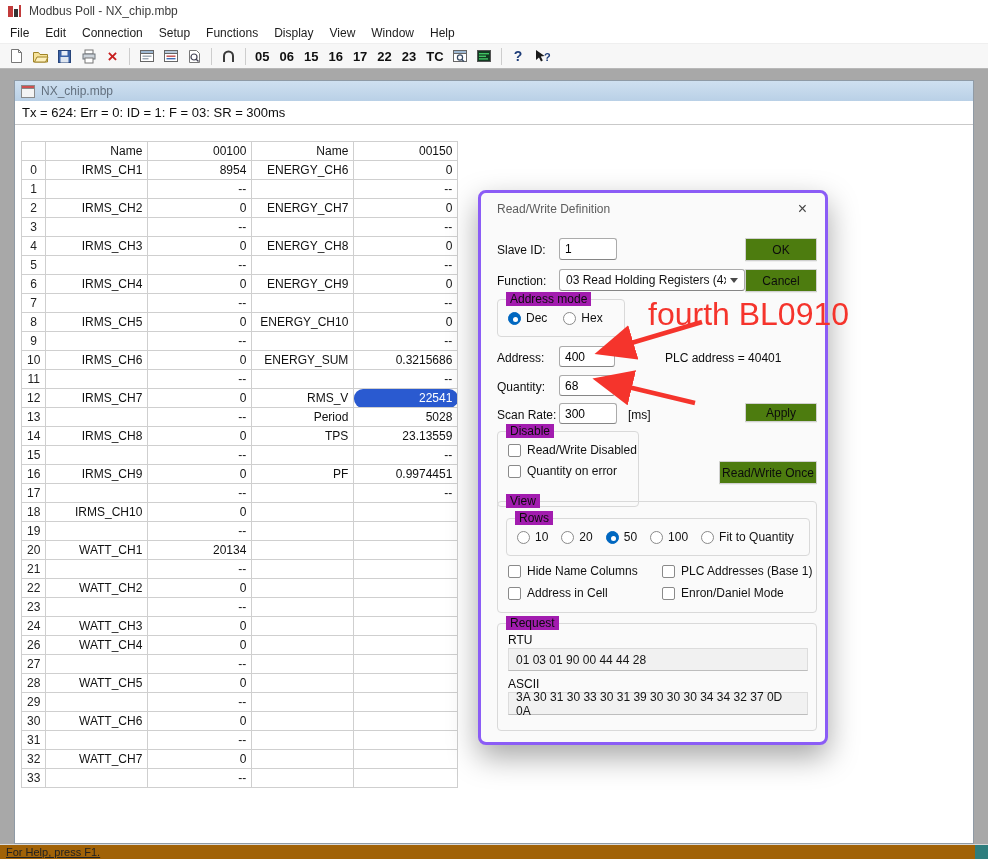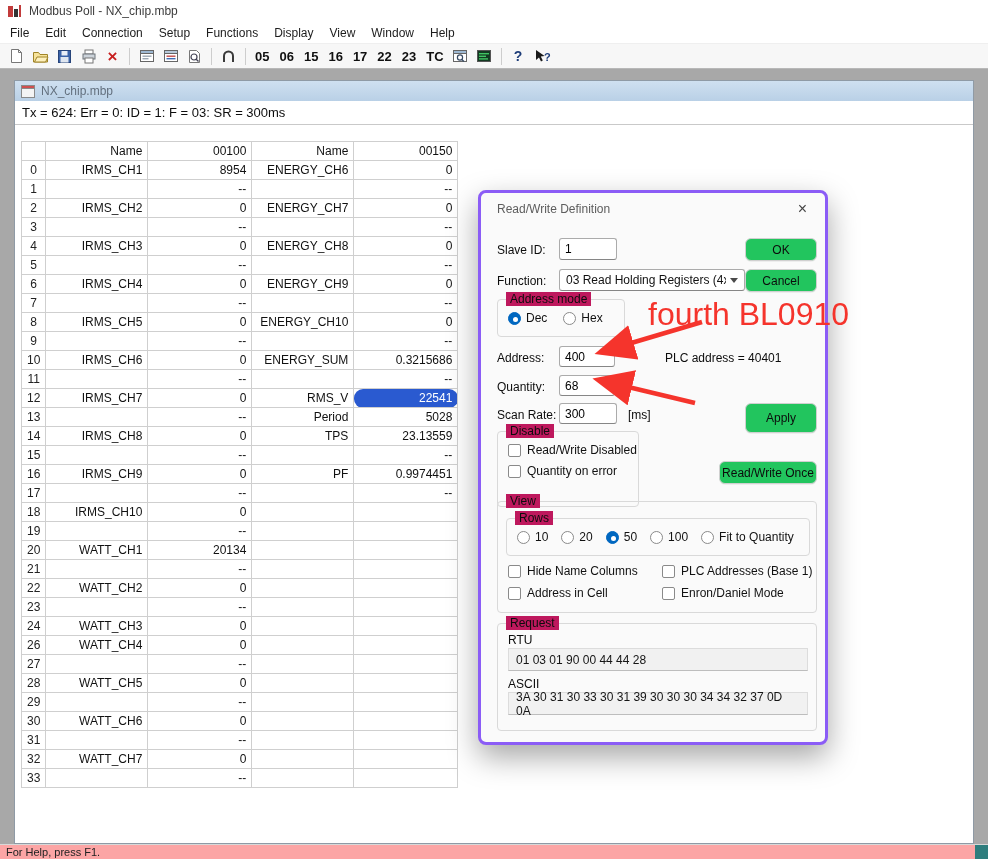--- a/index.html
+++ b/index.html
@@ -39,48 +39,48 @@
   td.sel { background:#2a5ad0; color:#fff;border-radius:9px; }
 
   
   .dialog { position:absolute; left:478px; top:190px; width:350px; height:555px; background:#fafafa;
             border:3px solid #8b5cf6; border-radius:8px; box-shadow:0 12px 30px rgba(0,0,0,.35); z-index:10;padding-left:32px; }
   .dlg-title { position:absolute; left:16px; top:9px; color:#5d5d5d; }
   .dlg-close { position:absolute; right:14px; top:6px; color:#444; font-size:16px; line-height:1; padding:2px 4px; }
   .lbl { position:absolute; color:#0c0c0c; }
   .inp { position:absolute; height:22px; border:1px solid #ababab; border-bottom-color:#868686; background:#fff;
          font:12px "Liberation Sans", sans-serif; padding:0 5px; border-radius:3px; color:#000; }
-  .btn { position:absolute; background:#22c55e; border:1px solid #d0d0d0; border-radius:6px;
+  .btn { position:absolute; background:#4d7c0f; border:1px solid #d0d0d0; border-radius:1px;
          font:12px "Liberation Sans", sans-serif; color:#0c0c0c; display:flex; align-items:center; justify-content:center;
          box-shadow:0 1px 0 rgba(0,0,0,.05); }
   .select { position:absolute; height:22px; background:#fff; border:1px solid #ababab; border-bottom-color:#868686;
             border-radius:3px; display:flex; align-items:center; padding:0 6px; gap:4px; }
   .select .val { flex:1; white-space:nowrap; overflow:hidden; }
   .chev { width:0; height:0; border-left:4px solid transparent; border-right:4px solid transparent; border-top:5px solid #4a4a4a; }
   .group { position:absolute; border:1px solid #d9d9d9; border-radius:4px; }
-  .legend { position:absolute; top:-8px; left:8px; background:#be185d; padding:0 4px; color:#0c0c0c; }
+  .legend { position:absolute; top:-8px; left:8px; background:#a21caf; padding:0 4px; color:#0c0c0c; }
   .radio-row { position:absolute; display:flex; align-items:center; }
   .radio { display:flex; align-items:center; gap:5px; }
   .rb { width:13px; height:13px; border-radius:50%; border:1px solid #8a8a8a; background:#fff; flex:0 0 auto; position:relative; }
   .rb.on { background:#0067c0; border-color:#0067c0; }
   .rb.on::after { content:""; position:absolute; left:4px; top:4px; width:5px; height:5px; border-radius:50%; background:#fff; }
   .check { display:flex; align-items:center; gap:6px; }
   .cb { width:13px; height:13px; border:1px solid #8a8a8a; border-radius:2px; background:#fff; flex:0 0 auto; }
   .stack { position:absolute; display:flex; flex-direction:column; gap:7px; }
   .cb-grid { position:absolute; display:grid; grid-template-columns:152px auto; row-gap:8px; column-gap:2px; }
   .req-field { position:absolute; background:#f1f1f1; border:1px solid #dcdcdc; border-bottom-color:#bdbdbd;
                display:flex; align-items:center; padding:0 7px; color:#151515; }
 
   
   .ann-svg { position:absolute; left:0; top:0; width:988px; height:859px; pointer-events:none; z-index:20; }
   .ann-text { position:absolute; left:648px; top:296px; color:#f5342c; font-size:32px; z-index:20; }
 
   
-  .statusbar { position:absolute; left:0; bottom:0; width:988px; height:15px; background:#fca5a5;
-               border-top:1px solid #d8d8d8; display:flex; align-items:center; padding-left:6px; font-size:11px; color:#222; }
+  .statusbar { position:absolute; left:0; bottom:0; width:988px; height:15px; background:#a16207;
+               border-top:1px solid #d8d8d8; display:flex; align-items:center; padding-left:6px; font-size:11px; color:#222;text-decoration:underline; }
   .grip { position:absolute; right:0; bottom:0; width:13px; height:14px; background:#2e7d7d; }
 </style>
 </head>
 <body>
 
 <div class="titlebar">
   <svg width="15" height="15" viewBox="0 0 15 15">
     <rect x="1" y="2" width="5" height="11" fill="#c23b3b"></rect>
     <rect x="7" y="5" width="4" height="8" fill="#333333"></rect>
     <rect x="12" y="1" width="2" height="12" fill="#c23b3b"></rect>
@@ -501,21 +501,21 @@
   <span class="lbl" style="left:16px; top:158px;">Address:</span>
   <input class="inp" style="left: 78px; top: 153px; width: 56px; height: 21px;" readonly="" value="400">
   <span class="lbl" style="left:164px; top:158px;margin-left:20px;">PLC address = 40401</span>
 
   <span class="lbl" style="left:16px; top:187px;">Quantity:</span>
   <input class="inp" style="left: 78px; top: 182px; width: 56px; height: 21px;" readonly="" value="68">
 
   <span class="lbl" style="left:16px; top:215px;">Scan Rate:</span>
   <input class="inp" style="left: 78px; top: 210px; width: 58px; height: 21px;" readonly="" value="300">
   <span class="lbl" style="left:147px; top:215px;">[ms]</span>
-  <button class="btn" style="left:264px; top:210px; width:72px; height:30px;">Apply</button>
+  <button class="btn" style="left:264px; top:210px; width:72px; height:19px;">Apply</button>
 
   <div class="group" style="left:16px; top:238px; width:142px; height:76px;">
     <span class="legend">Disable</span>
     <div class="stack" style="left:10px; top:11px;">
         <label class="check">
           <span class="cb"></span>
           <span class="clabel">Read/Write Disabled</span>
         </label>
         <label class="check">
           <span class="cb"></span>

